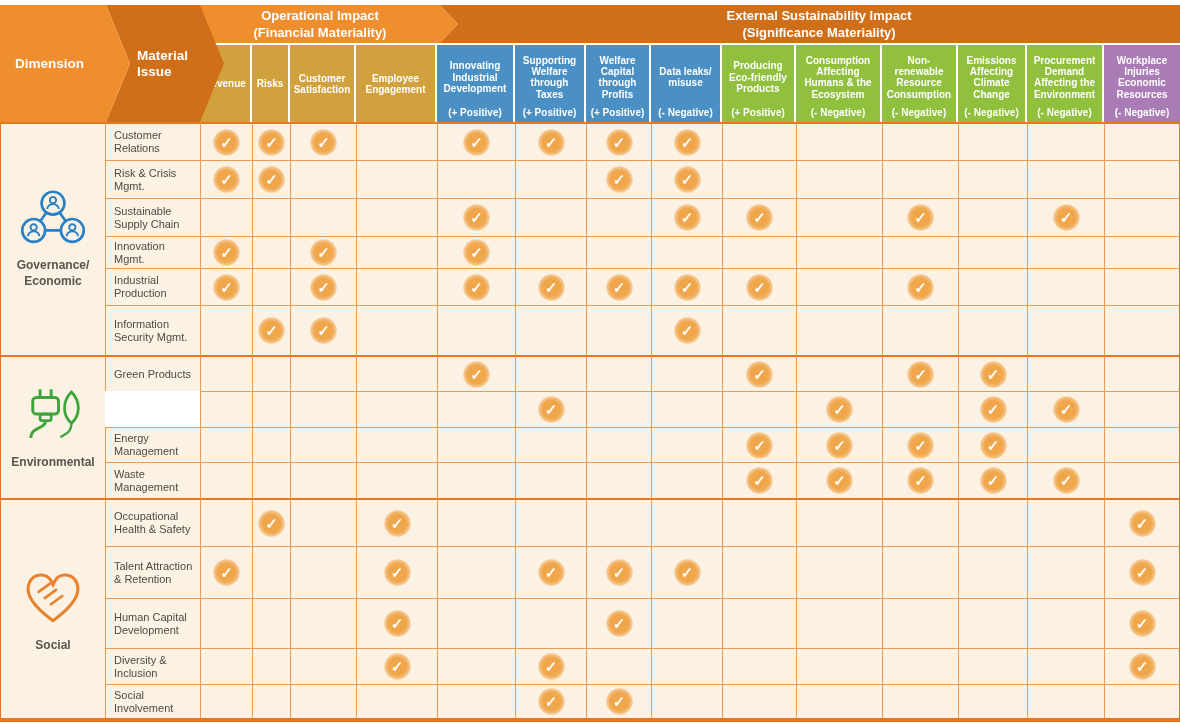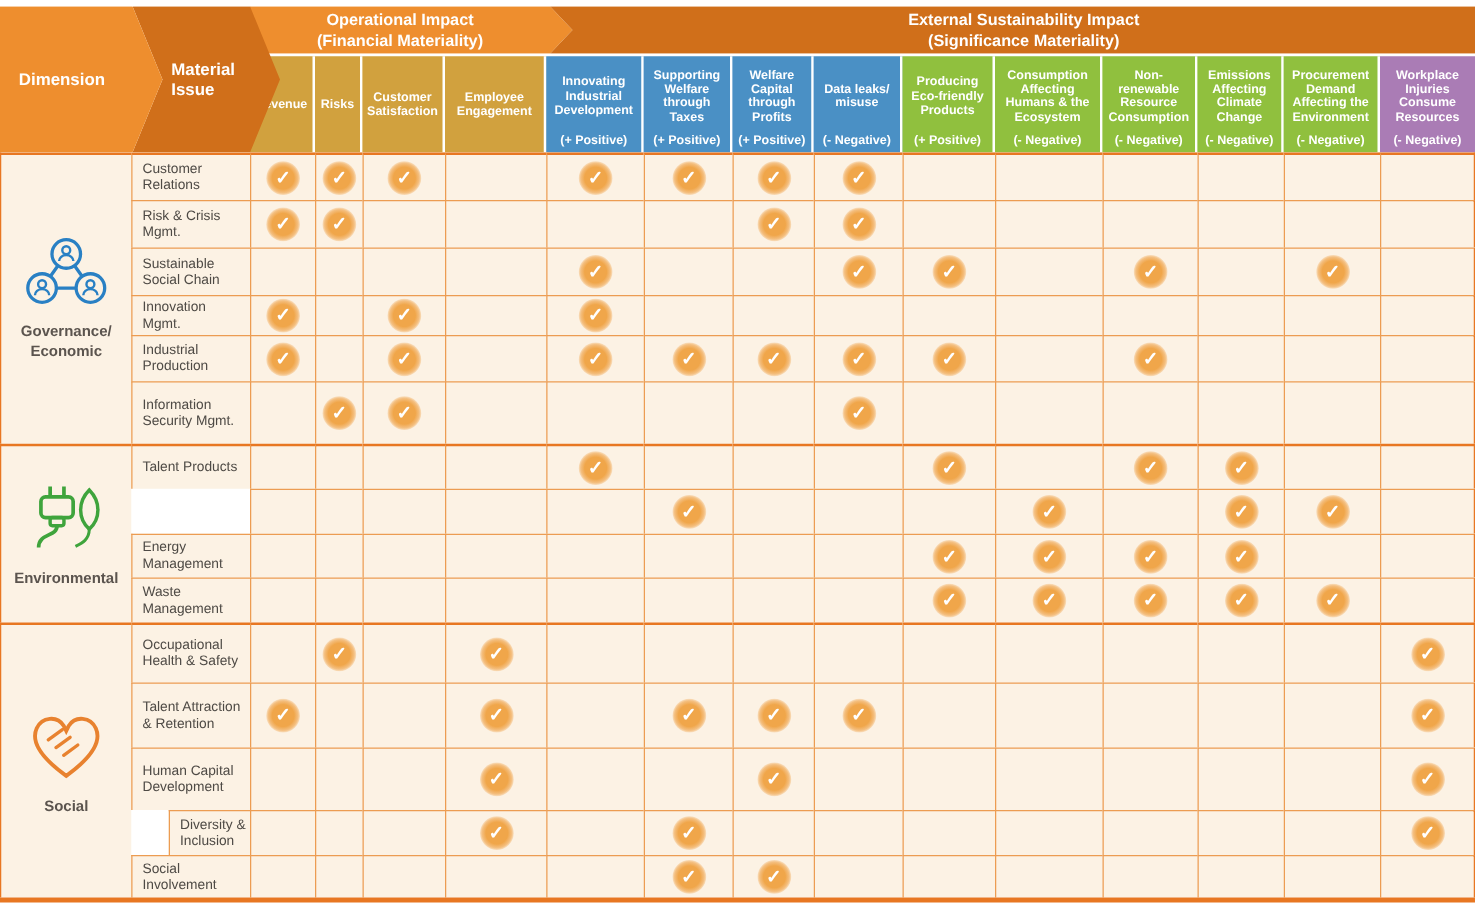--- a/index.html
+++ b/index.html
@@ -111,21 +111,21 @@
       </div>
       <div class="shc c-green" style="grid-column: 14;">
         <div class="shl">Emissions Affecting Climate Change</div>
         <div class="shp">(- Negative)</div>
       </div>
       <div class="shc c-green" style="grid-column: 15;">
         <div class="shl">Procurement Demand Affecting the Environment</div>
         <div class="shp">(- Negative)</div>
       </div>
       <div class="shc c-purple last" style="grid-column: 16;">
-        <div class="shl">Workplace Injuries Consume Resources</div>
+        <div class="shl">Workplace Injuries Economic Resources</div>
         <div class="shp">(- Negative)</div>
       </div>
       <div class="dimcell sec-top" style="grid-row: 3 / span 6;">
   <svg width="68" height="58" viewBox="0 0 76 66" fill="none">
     <path d="M38 15 L16 46 M38 15 L60 46 M16 46 L60 46" stroke="var(--icon-blue)" stroke-width="3"></path>
     <circle cx="38" cy="15" r="13" fill="var(--row-bg)" stroke="var(--icon-blue)" stroke-width="3"></circle>
     <circle cx="16" cy="46" r="13" fill="var(--row-bg)" stroke="var(--icon-blue)" stroke-width="3"></circle>
     <circle cx="60" cy="46" r="13" fill="var(--row-bg)" stroke="var(--icon-blue)" stroke-width="3"></circle>
     <circle cx="38" cy="11.5" r="3.6" stroke="var(--icon-blue)" stroke-width="2.2"></circle>
     <path d="M31.5 21.5 a6.5 5.5 0 0 1 13 0" stroke="var(--icon-blue)" stroke-width="2.2"></path>
@@ -182,21 +182,21 @@
       </div>
       <div class="cell row-top" style="grid-area: 4 / 10;">
         <div class="chk">✓</div>
       </div>
       <div class="cell row-top" style="grid-area: 4 / 11;"></div>
       <div class="cell row-top" style="grid-area: 4 / 12;"></div>
       <div class="cell row-top" style="grid-area: 4 / 13;"></div>
       <div class="cell row-top" style="grid-area: 4 / 14;"></div>
       <div class="cell row-top" style="grid-area: 4 / 15;"></div>
       <div class="cell row-top lastcol" style="grid-area: 4 / 16;"></div>
-      <div class="issuecell row-top" style="grid-row: 5;">Sustainable Social Chain</div>
+      <div class="issuecell row-top" style="grid-row: 5;">Sustainable Supply Chain</div>
       <div class="cell row-top" style="grid-area: 5 / 3;"></div>
       <div class="cell row-top" style="grid-area: 5 / 4;"></div>
       <div class="cell row-top" style="grid-area: 5 / 5;"></div>
       <div class="cell row-top" style="grid-area: 5 / 6;"></div>
       <div class="cell row-top" style="grid-area: 5 / 7;">
         <div class="chk">✓</div>
       </div>
       <div class="cell row-top" style="grid-area: 5 / 8;"></div>
       <div class="cell row-top" style="grid-area: 5 / 9;"></div>
       <div class="cell row-top" style="grid-area: 5 / 10;">
@@ -291,21 +291,21 @@
   <svg width="70" height="60" viewBox="0 0 76 64" fill="none">
     <path d="M24 4 V13 M36 4 V13" stroke="var(--icon-green)" stroke-width="3.2"></path>
     <rect x="16" y="13" width="28" height="18" rx="4" stroke="var(--icon-green)" stroke-width="3.2"></rect>
     <rect x="24" y="31" width="12" height="7" rx="2" stroke="var(--icon-green)" stroke-width="3"></rect>
     <path d="M30 38 C30 48 14 44 14 57" stroke="var(--icon-green)" stroke-width="3.2"></path>
     <path d="M58 7 C68 17 68 32 58 41 C48 32 48 17 58 7 Z" stroke="var(--icon-green)" stroke-width="3"></path>
     <path d="M58 41 C58 50 52 53 46 56" stroke="var(--icon-green)" stroke-width="2.6"></path>
   </svg>
 <div class="dimlabel">Environmental</div>
       </div>
-      <div class="issuecell sec-top" style="grid-row: 9;">Talent Products</div>
+      <div class="issuecell sec-top" style="grid-row: 9;">Green Products</div>
       <div class="cell sec-top" style="grid-area: 9 / 3;"></div>
       <div class="cell sec-top" style="grid-area: 9 / 4;"></div>
       <div class="cell sec-top" style="grid-area: 9 / 5;"></div>
       <div class="cell sec-top" style="grid-area: 9 / 6;"></div>
       <div class="cell sec-top" style="grid-area: 9 / 7;">
         <div class="chk">✓</div>
       </div>
       <div class="cell sec-top" style="grid-area: 9 / 8;"></div>
       <div class="cell sec-top" style="grid-area: 9 / 9;"></div>
       <div class="cell sec-top" style="grid-area: 9 / 10;"></div>
@@ -460,21 +460,21 @@
       </div>
       <div class="cell row-top" style="grid-area: 15 / 10;"></div>
       <div class="cell row-top" style="grid-area: 15 / 11;"></div>
       <div class="cell row-top" style="grid-area: 15 / 12;"></div>
       <div class="cell row-top" style="grid-area: 15 / 13;"></div>
       <div class="cell row-top" style="grid-area: 15 / 14;"></div>
       <div class="cell row-top" style="grid-area: 15 / 15;"></div>
       <div class="cell row-top lastcol" style="grid-area: 15 / 16;">
         <div class="chk">✓</div>
       </div>
-      <div class="issuecell row-top" style="grid-row: 16; margin-left: 30px;">Diversity &amp; Inclusion</div>
+      <div class="issuecell row-top" style="grid-row: 16;">Diversity &amp; Inclusion</div>
       <div class="cell row-top" style="grid-area: 16 / 3;"></div>
       <div class="cell row-top" style="grid-area: 16 / 4;"></div>
       <div class="cell row-top" style="grid-area: 16 / 5;"></div>
       <div class="cell row-top" style="grid-area: 16 / 6;">
         <div class="chk">✓</div>
       </div>
       <div class="cell row-top" style="grid-area: 16 / 7;"></div>
       <div class="cell row-top" style="grid-area: 16 / 8;">
         <div class="chk">✓</div>
       </div>

